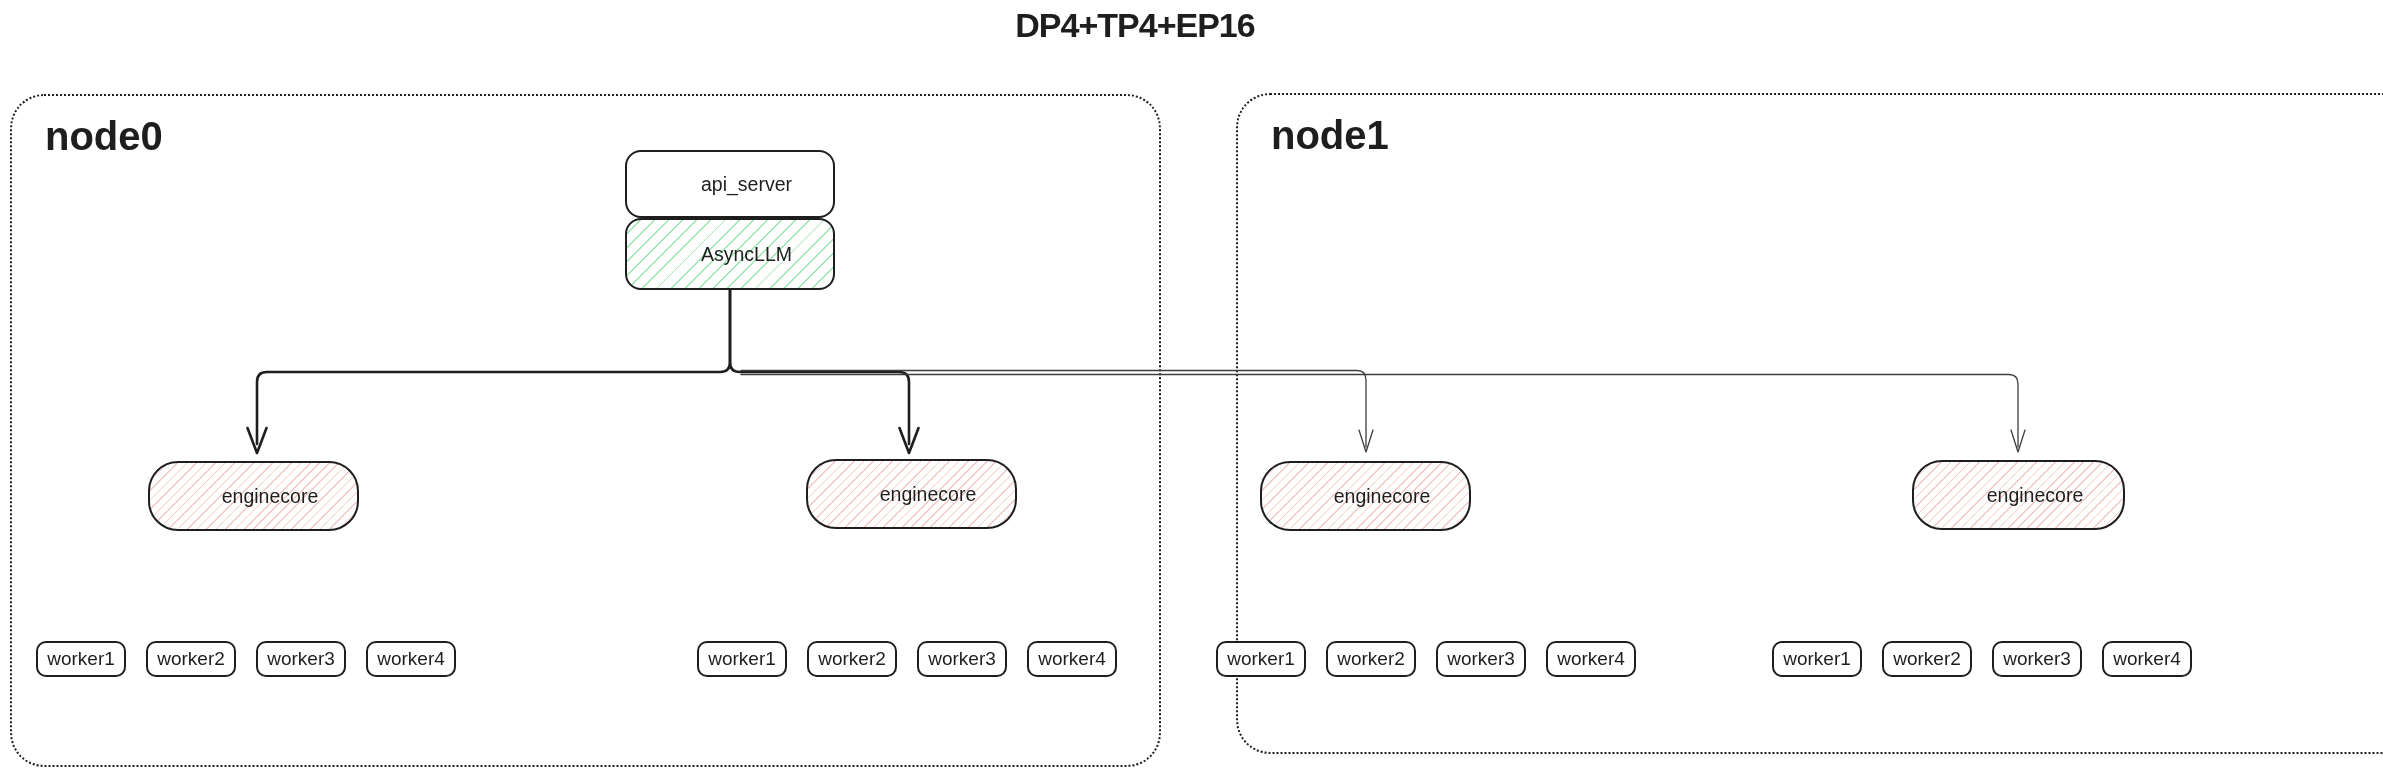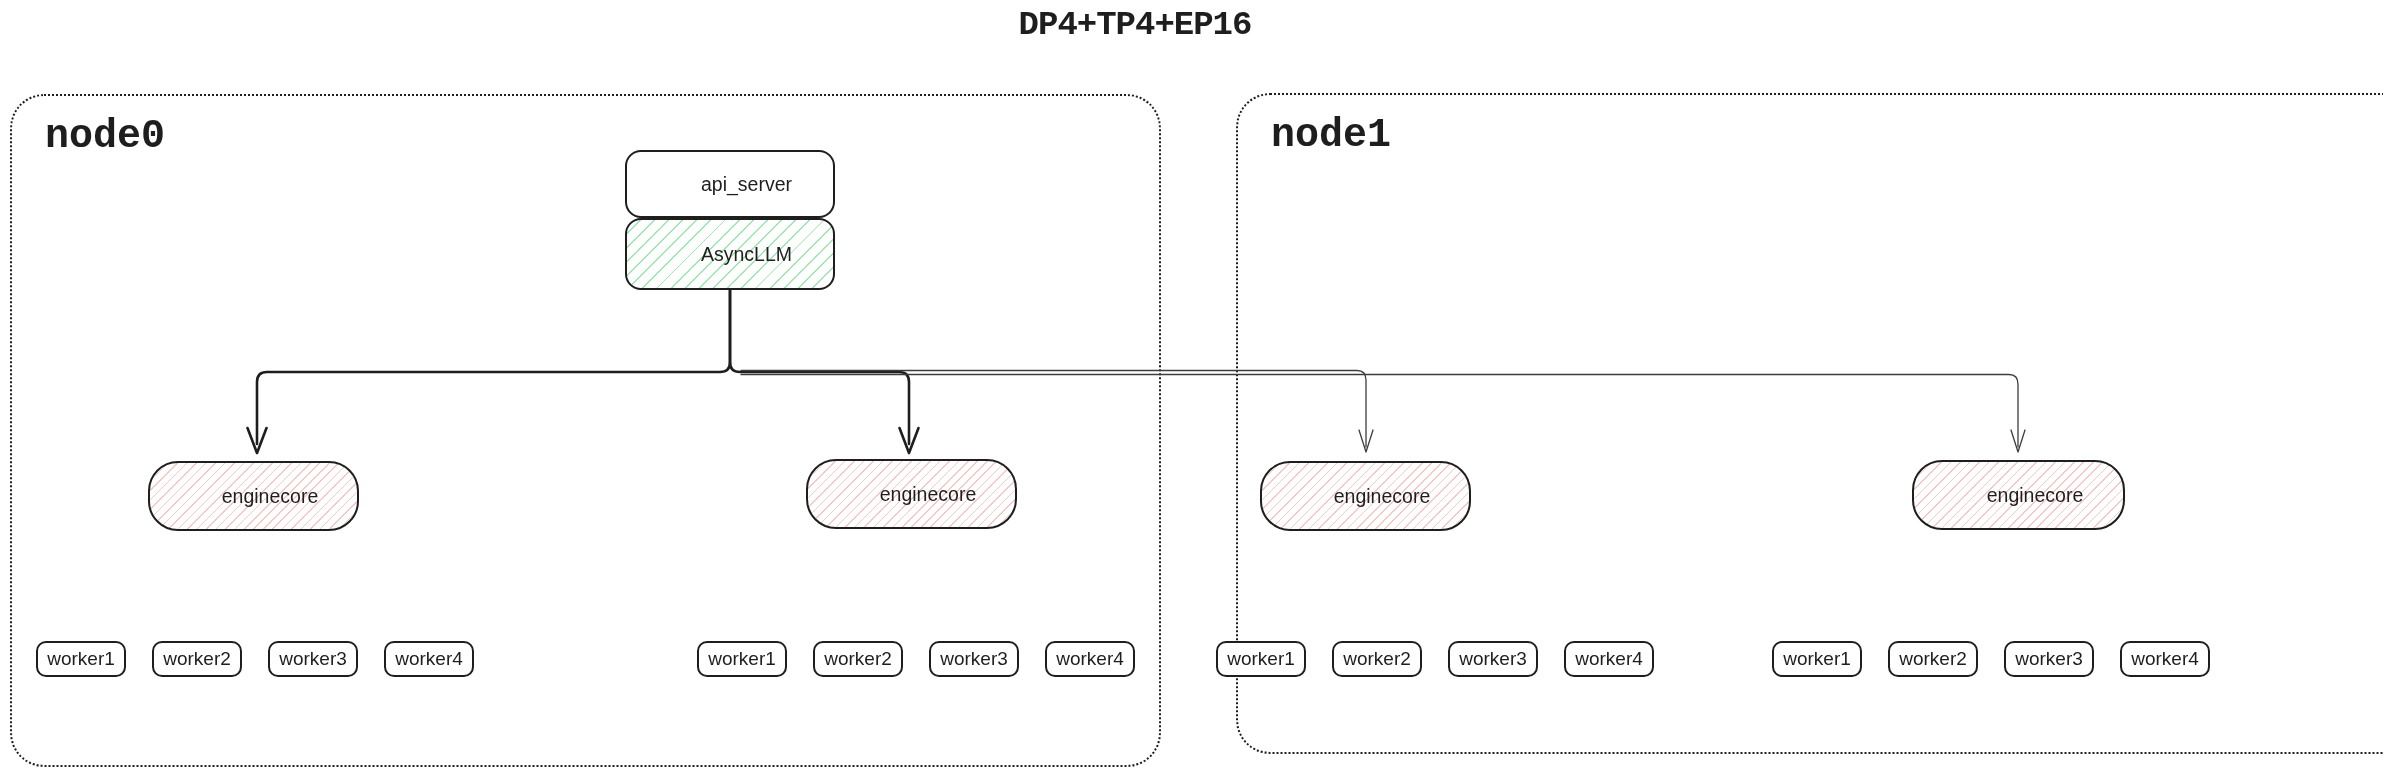--- a/index.html
+++ b/index.html
@@ -5,21 +5,21 @@
   html, body { margin: 0; padding: 0; background: #ffffff; }
   .canvas {
     position: relative;
     width: 2383px;
     height: 773px;
     background: #ffffff;
     font-family: "Liberation Sans", sans-serif;
     color: var(--stroke, #1e1e1e);
     overflow: hidden;
   }
-  .mono { font-family: Liberation Mono, monospace; font-weight: bold; }
+  .mono { font-family: Liberation Sans, sans-serif; font-weight: bold; }
 
   .diagram-title {
     position: absolute;
     left: 960px; top: 6px; width: 350px;
     text-align: center;
     font-size: 34px;
     letter-spacing: -1px;
   }
 
   .node {
@@ -64,21 +64,21 @@
   }
 
   .ec1 { left: 148px;  top: 461px; width: 211px; height: 70px; }
   .ec2 { left: 806px;  top: 459px; width: 211px; height: 70px; }
   .ec3 { left: 1260px; top: 461px; width: 211px; height: 70px; }
   .ec4 { left: 1912px; top: 460px; width: 213px; height: 70px; }
 
   .wgroup {
     position: absolute;
     display: flex;
-    gap: 26px;
+    gap: 20px;
     align-items: center;
   }
   .wg1 { left: 36px;   top: 641px; }
   .wg2 { left: 697px;  top: 641px; }
   .wg3 { left: 1216px; top: 641px; }
   .wg4 { left: 1772px; top: 641px; }
   .wbox {
     width: 90px; height: 36px;
     border: 2.2px solid var(--stroke, #1e1e1e);
     border-radius: 10px;

